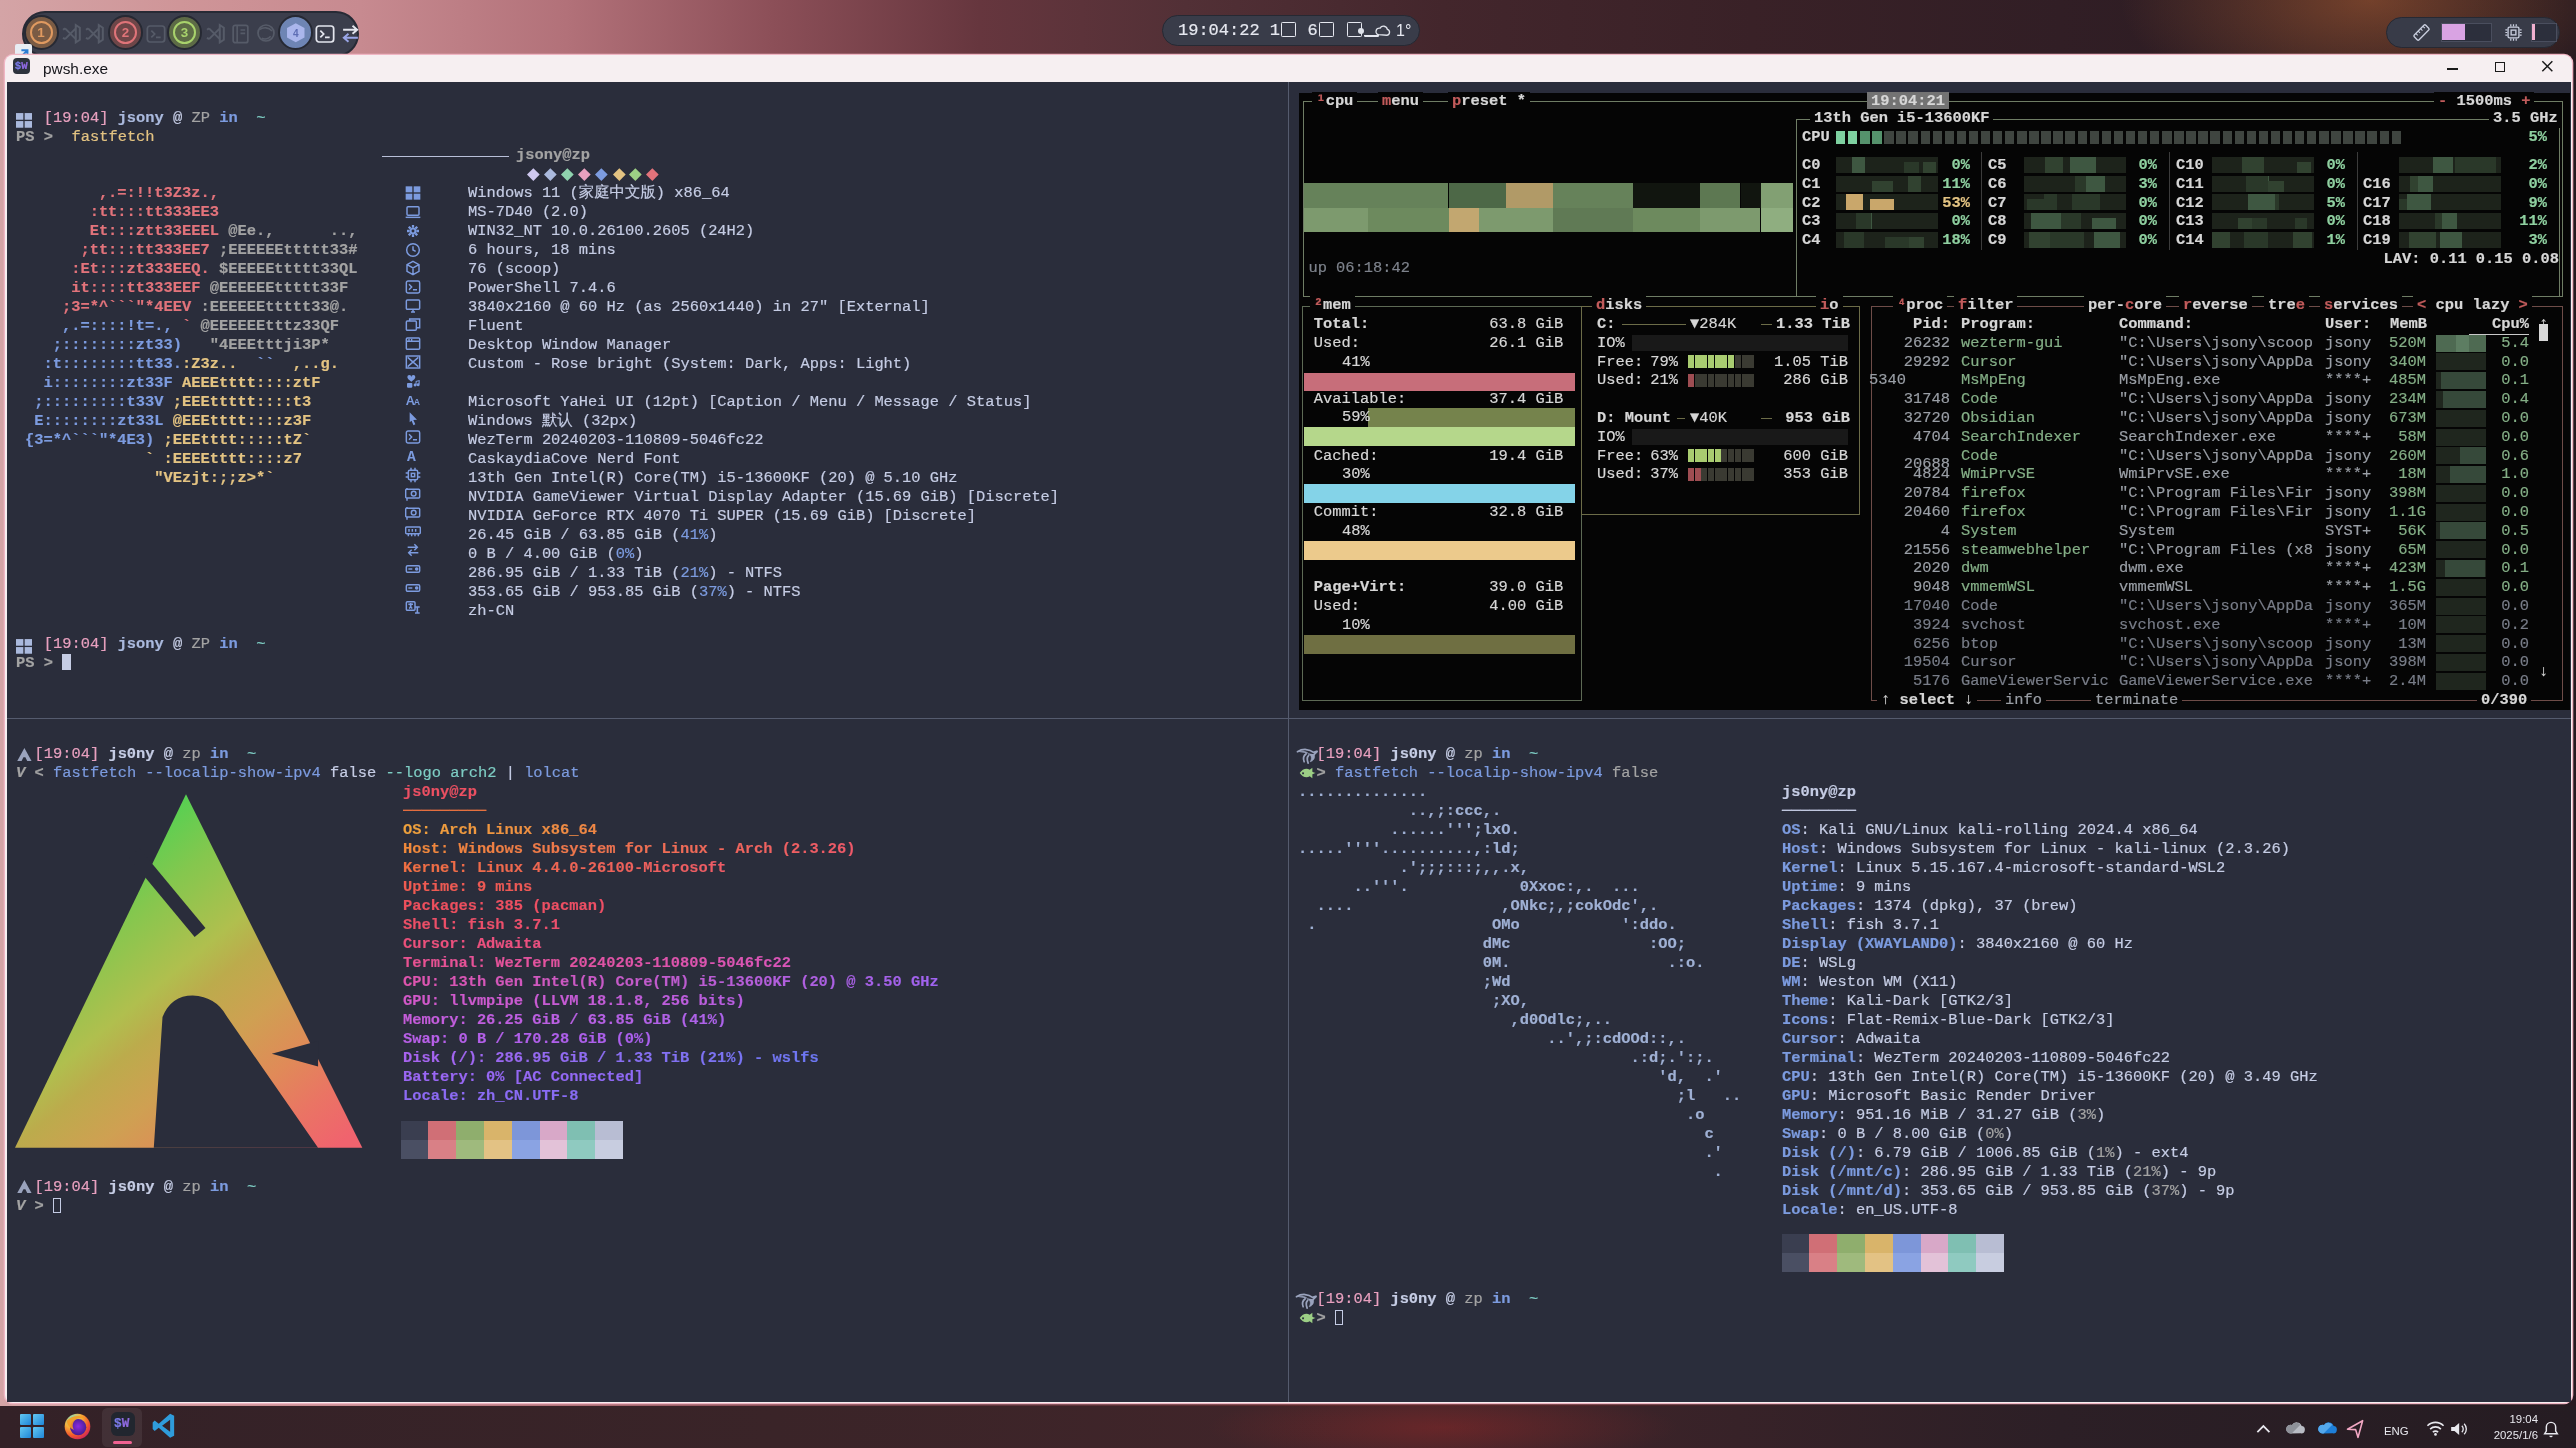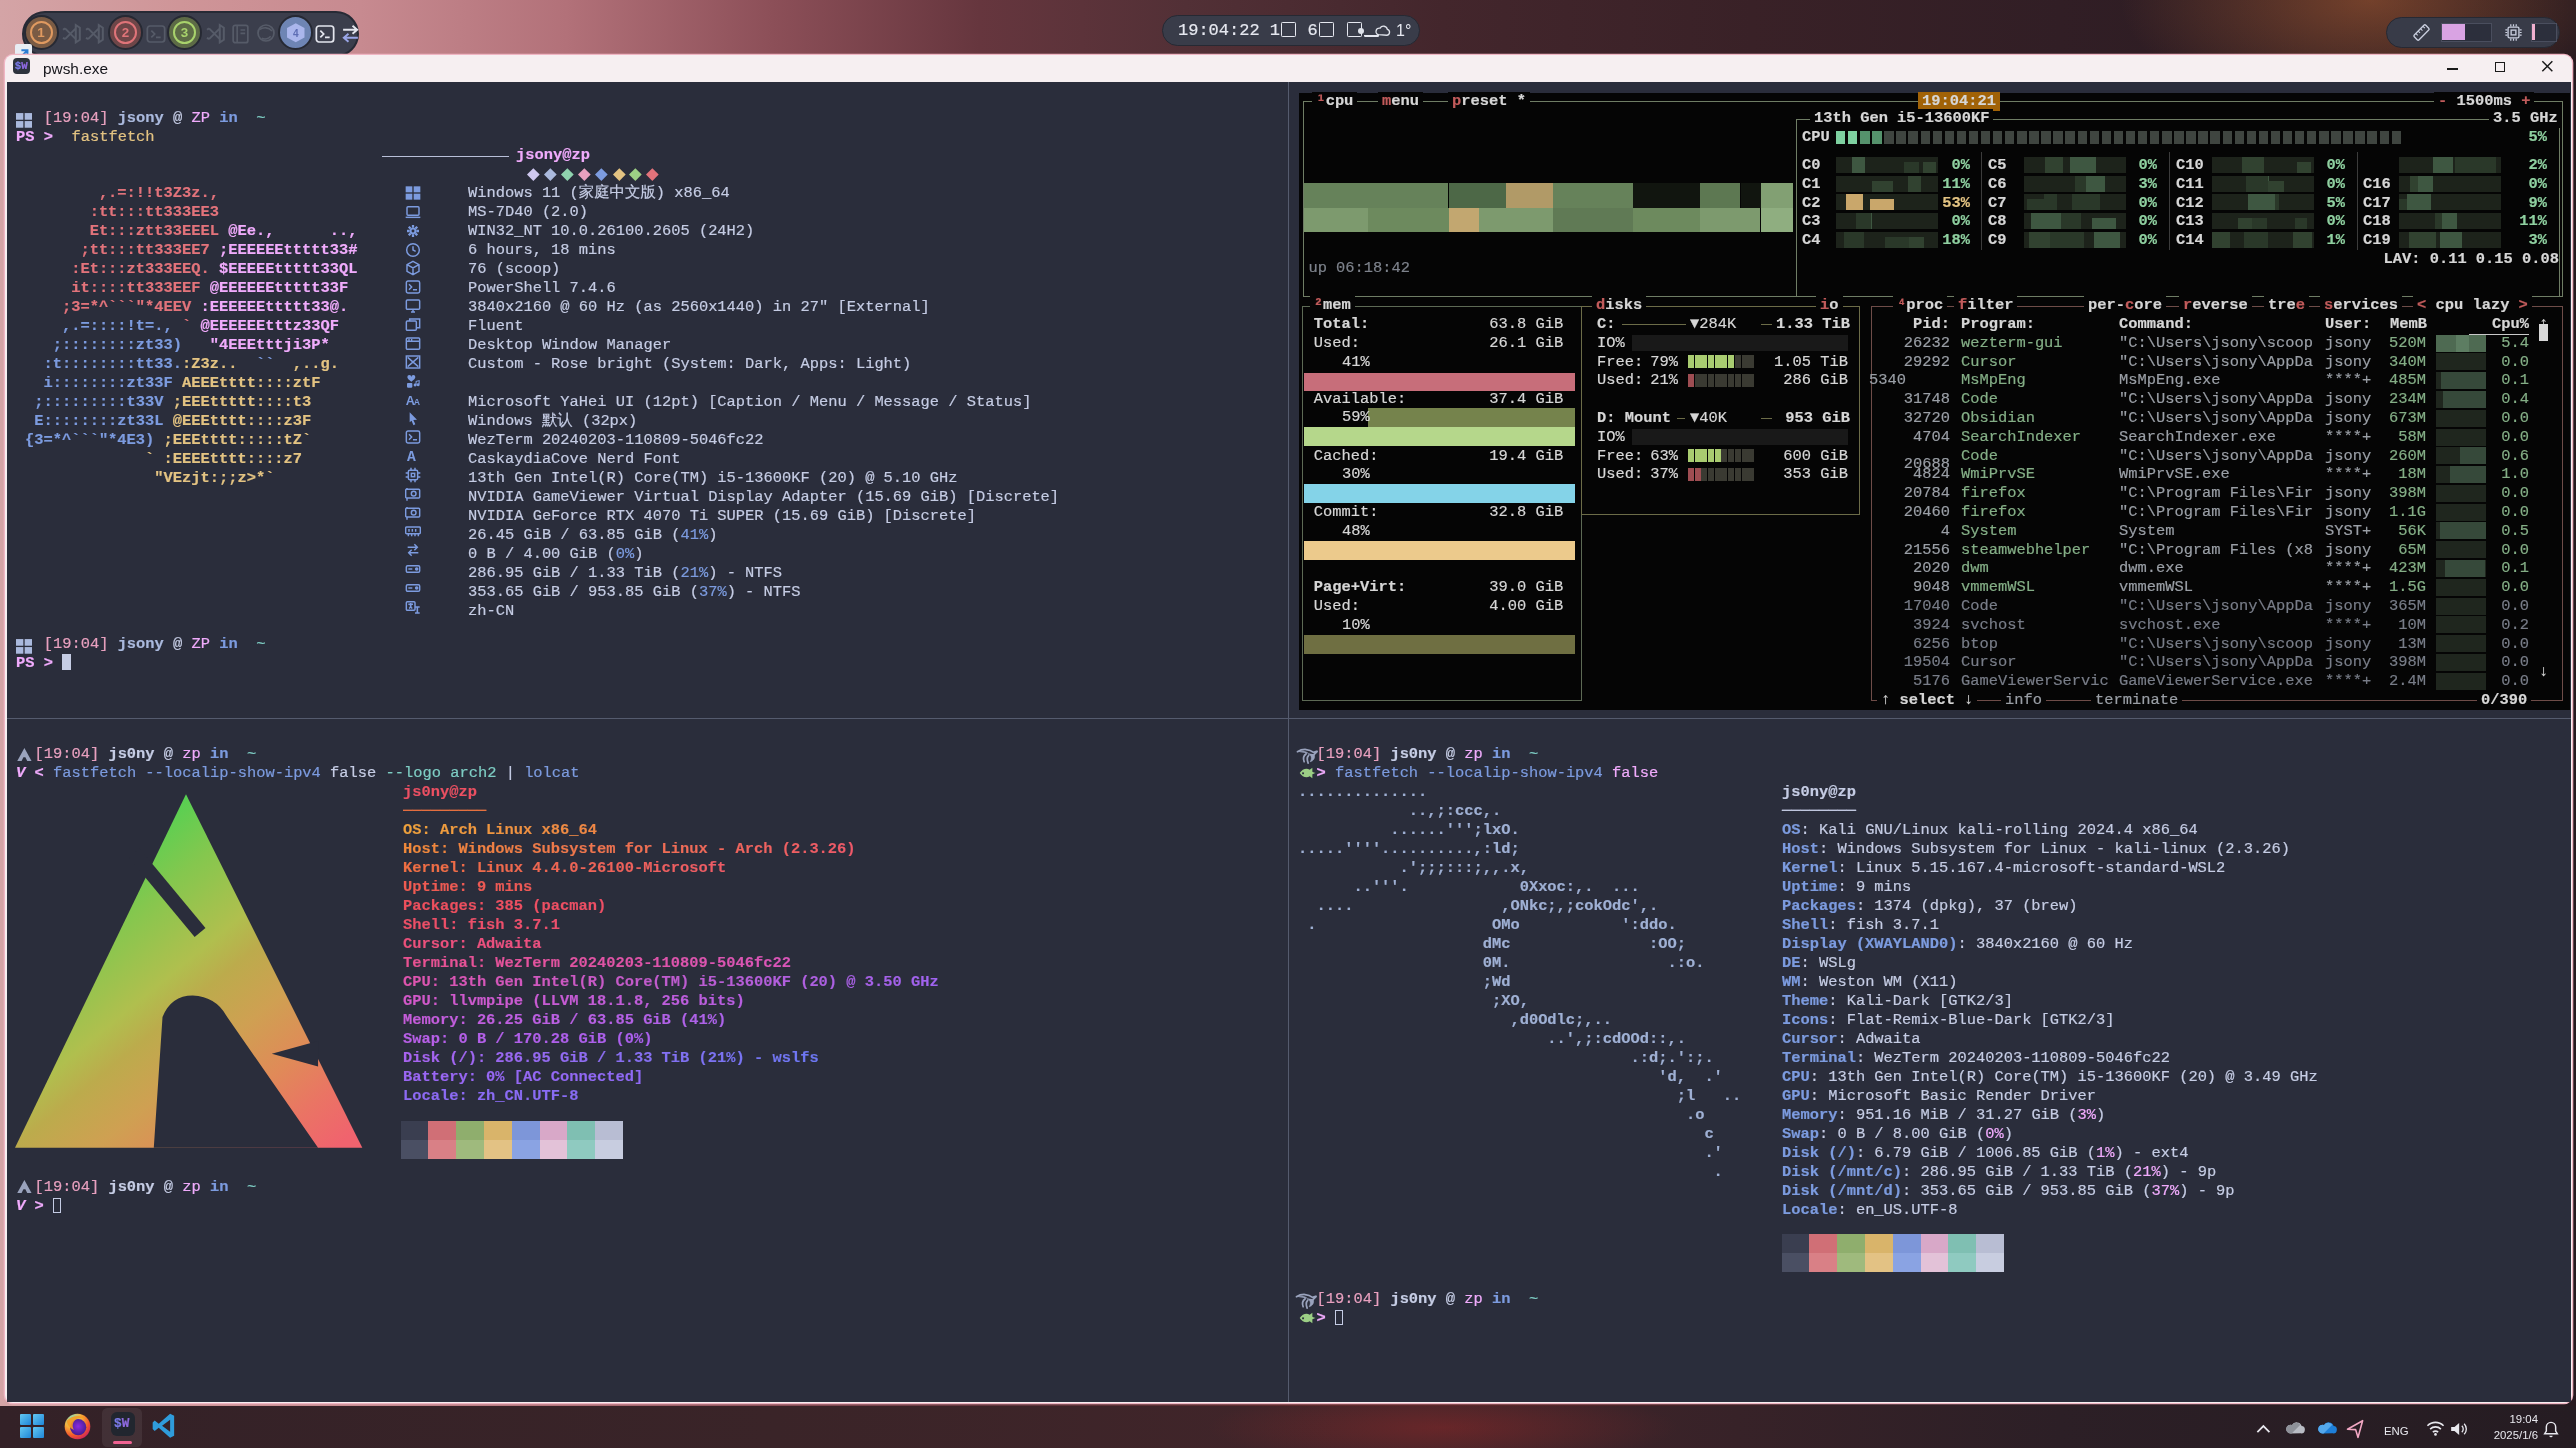--- a/index.html
+++ b/index.html
@@ -1,19 +1,19 @@
 <!DOCTYPE html>
 <html style="font-size:10.7px"><head><meta charset="utf-8"><style>
 html,body{margin:0;padding:0;width:2576px;height:1449px;overflow:hidden;background:#241a1e}
 *{box-sizing:border-box}
 .ab{position:absolute}
 .mono{font:15.4px/19px "Liberation Mono",monospace;white-space:pre;letter-spacing:0;-webkit-text-stroke:0.2px currentColor}
 .sans{font-family:"Liberation Sans",sans-serif}
 b{font-weight:bold}
-.fg{color:#c5cce4}.pk{color:#e8a0bf}.bl{color:#7c9bdf}.us{color:#aab9dd}.gn{color:#f0abfc}
+.fg{color:#c5cce4}.pk{color:#e8a0bf}.bl{color:#7c9bdf}.us{color:#aab9dd}.gn{color:#a3a3a3}
 .cy{color:#7ecdc4}.yl{color:#e3c382}.rd{color:#e2737b}
 .w{color:#d6d6d6}.btr{color:#c15b5b}.btg{color:#8fd0a0}
 .btgrey{color:#9a9fa6}.prg{color:#84ae86}.fade{color:#787d88}
 .lc{-webkit-background-clip:text;background-clip:text;color:transparent}
 .curs{display:inline-block;width:8px;height:14.8px;border:1.3px solid #c5cce4;vertical-align:-2.7px}
 .cjk{display:inline-block;width:14.8px;height:14.8px;border:1.7px solid #e6e8f0;margin:0 1.3px;vertical-align:-2px;border-radius:1.3px}
 </style></head><body>
 
 <div class="ab" style="left:0;top:0;width:2576px;height:1449px;background:
  radial-gradient(403px 188px at 92% 0%,rgba(205,110,55,.45),rgba(120,60,40,0) 62%),
@@ -320,21 +320,21 @@
       <rect x="13" y="12" width="11" height="10"></rect>
     </g>
   </svg>
 <div class="ab mono" style="left:16px;top:635px"><span>   </span><span class="pk">[19:04]</span> <b class="us">jsony</b> <span class="fg">@</span> <span class="gn">ZP</span> <b class="bl">in</b>  <span class="cy">~</span>
 <b class="gn">PS</b> <b class="gn">&gt;</b> <span style="display:inline-block;width:8.7px;height:16px;background:#c5cce4;vertical-align:-3.4px"></span></div>
 <div class="ab" style="left:1299px;top:93px;width:1271px;height:617px;background:#050505">
     <div class="ab" style="left:4px;top:8px;width:1260px;height:196px;border:1.3px solid #6f7d65"></div>
     <div class="ab mono" style="left:13.4px;top:-0.7px;background:#050505;padding:0 4px"><b><span class="btr">¹</span><span class="w">cpu</span></b></div>
     <div class="ab mono" style="left:79px;top:-0.7px;background:#050505;padding:0 4px"><b><span class="btr">m</span><span class="w">enu</span></b></div>
     <div class="ab mono" style="left:149px;top:-0.7px;background:#050505;padding:0 4px"><b><span class="btr">p</span><span class="w">reset *</span></b></div>
-    <div class="ab mono" style="left:619px;top:-0.7px;background:#a16207;padding:0 4px"><b class="w">19:04:21</b></div>
+    <div class="ab mono" style="left:568px;top:-0.7px;background:#737373;padding:0 4px"><b class="w">19:04:21</b></div>
     <div class="ab mono" style="left:1135px;top:-0.7px;background:#050505;padding:0 4px"><b><span class="btr">- </span><span class="w">1500ms</span><span class="btr"> +</span></b></div>
     <div class="ab" style="left:497px;top:25.5px;width:764px;height:178px;border:1.3px solid #6f7d65;border-bottom:none"></div>
     <div class="ab mono" style="left:511px;top:16px;background:#050505;padding:0 4px"><b class="w">13th Gen i5-13600KF</b></div>
     <div class="ab mono" style="left:1190px;top:16px;background:#050505;padding:0 4px"><b class="w">3.5 GHz</b></div>
     <div class="ab" style="left:5.4px;top:90px;width:144px;height:25px;background:#66825a"></div>
     <div class="ab" style="left:150px;top:90px;width:57px;height:25px;background:#4d6847"></div>
     <div class="ab" style="left:207px;top:90px;width:47px;height:25px;background:#b19a67"></div>
     <div class="ab" style="left:254px;top:90px;width:81px;height:25px;background:#66825a"></div>
     <div class="ab" style="left:334px;top:90px;width:67px;height:25px;background:#11150f"></div>
     <div class="ab" style="left:401px;top:90px;width:40px;height:25px;background:#5d7852"></div>

